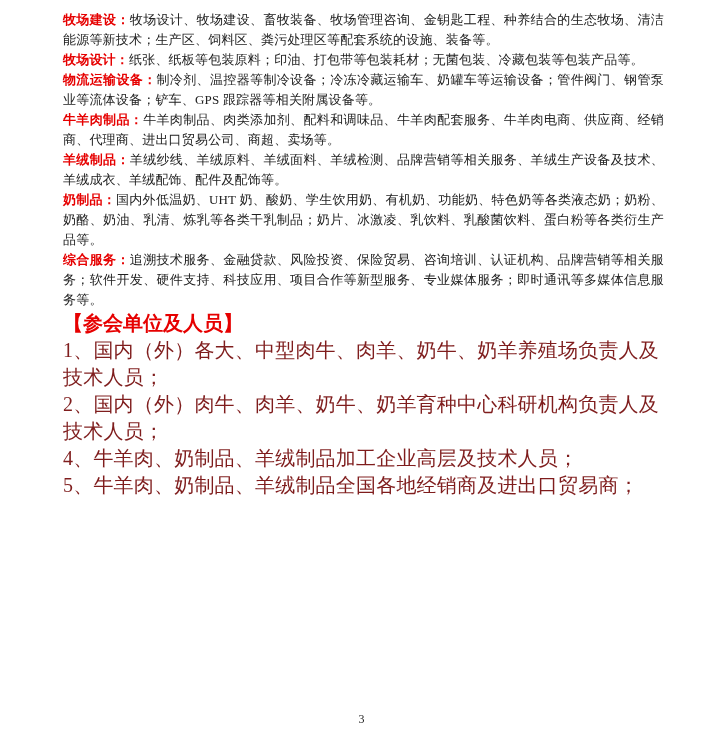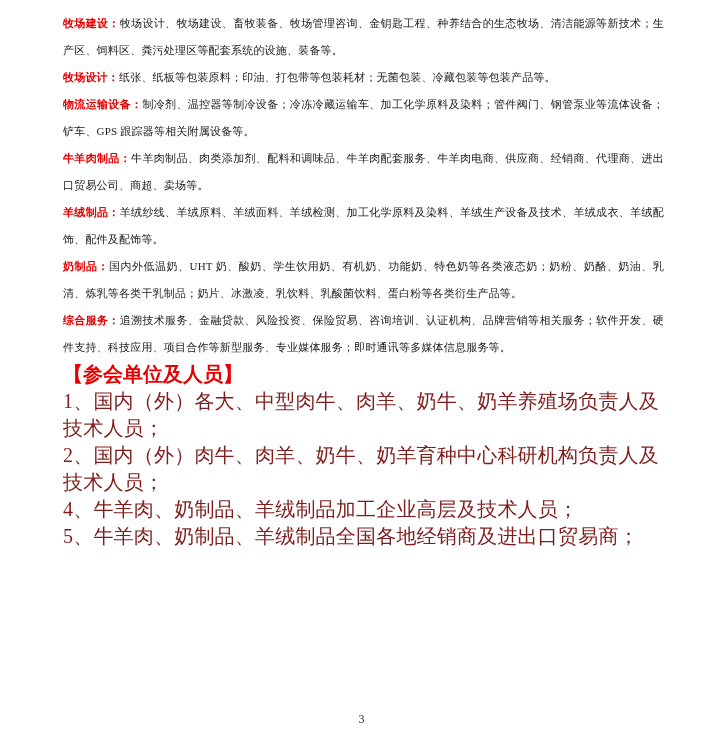--- a/index.html
+++ b/index.html
@@ -18,22 +18,22 @@
     box-sizing: border-box;
   }
   .content {
     position: absolute;
     top: 10px;
     left: 63px;
     width: 601px;
   }
   .para {
     margin: 0;
-    font-size: 11px;
-    line-height: 27px;
+    font-size: 13px;
+    line-height: 20px;
     text-align: justify;
     text-justify: inter-ideograph;
     letter-spacing: 0.2px;
     color: #212121;
   }
   .para:last-child {
     text-align: left;
   }
   .sec-label {
     color: #e60000;
@@ -70,25 +70,25 @@
 <body>
 
 <div class="page">
   <div class="content">
 
     <p class="para"><span class="sec-label">牧场建设：</span><span>牧场设计、牧场建设、畜牧装备、牧场管理咨询、金钥匙工程、种养结合的生态牧场、清洁能源等新技术；生产区、饲料区、粪污处理区等配套系统的设施、装备等。</span></p>
 
 
     <p class="para"><span class="sec-label">牧场设计：</span><span>纸张、纸板等包装原料；印油、打包带等包装耗材；无菌包装、冷藏包装等包装产品等。</span></p>
 
-    <p class="para"><span class="sec-label">物流运输设备：</span><span>制冷剂、温控器等制冷设备；冷冻冷藏运输车、加工化学原料及染料；管件阀门、钢管泵业等流体设备；铲车、GPS 跟踪器等相关附属设备等。</span></p>
+    <p class="para"><span class="sec-label">物流运输设备：</span><span>制冷剂、温控器等制冷设备；冷冻冷藏运输车、奶罐车等运输设备；管件阀门、钢管泵业等流体设备；铲车、GPS 跟踪器等相关附属设备等。</span></p>
 
     <p class="para"><span class="sec-label">牛羊肉制品：</span><span>牛羊肉制品、肉类添加剂、配料和调味品、牛羊肉配套服务、牛羊肉电商、供应商、经销商、代理商、进出口贸易公司、商超、卖场等。</span></p>
 
-    <p class="para"><span class="sec-label">羊绒制品：</span><span>羊绒纱线、羊绒原料、羊绒面料、羊绒检测、加工化学原料及染料、羊绒生产设备及技术、羊绒成衣、羊绒配饰、配件及配饰等。</span></p>
+    <p class="para"><span class="sec-label">羊绒制品：</span><span>羊绒纱线、羊绒原料、羊绒面料、羊绒检测、品牌营销等相关服务、羊绒生产设备及技术、羊绒成衣、羊绒配饰、配件及配饰等。</span></p>
 
     <p class="para"><span class="sec-label">奶制品：</span><span>国内外低温奶、UHT 奶、酸奶、学生饮用奶、有机奶、功能奶、特色奶等各类液态奶；奶粉、奶酪、奶油、乳清、炼乳等各类干乳制品；奶片、冰激凌、乳饮料、乳酸菌饮料、蛋白粉等各类衍生产品等。</span></p>
 
     <p class="para"><span class="sec-label">综合服务：</span><span>追溯技术服务、金融贷款、风险投资、保险贸易、咨询培训、认证机构、品牌营销等相关服务；软件开发、硬件支持、科技应用、项目合作等新型服务、专业媒体服务；即时通讯等多媒体信息服务等。</span></p>
 
     <p class="participants-heading">【参会单位及人员】</p>
 
     <p class="list-para">1、国内（外）各大、中型肉牛、肉羊、奶牛、奶羊养殖场负责人及技术人员；</p>
     <p class="list-para">2、国内（外）肉牛、肉羊、奶牛、奶羊育种中心科研机构负责人及技术人员；</p>
     <p class="list-para">4、牛羊肉、奶制品、羊绒制品加工企业高层及技术人员；</p>

